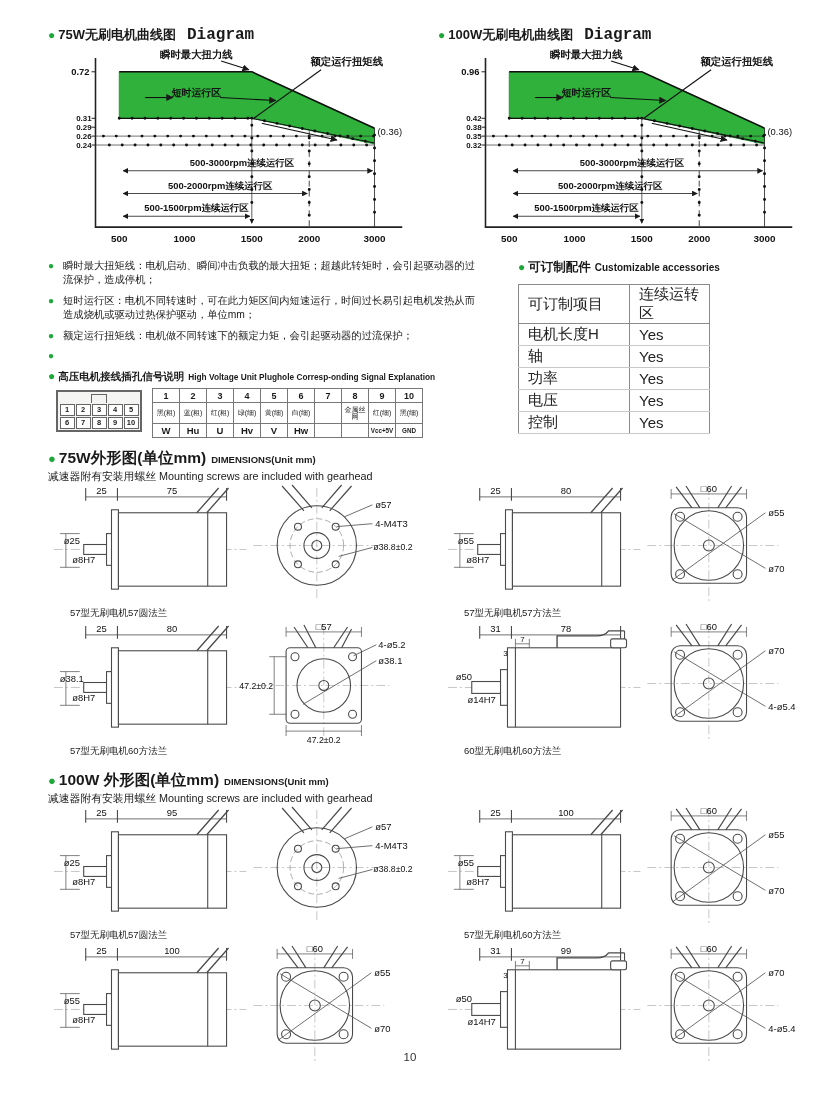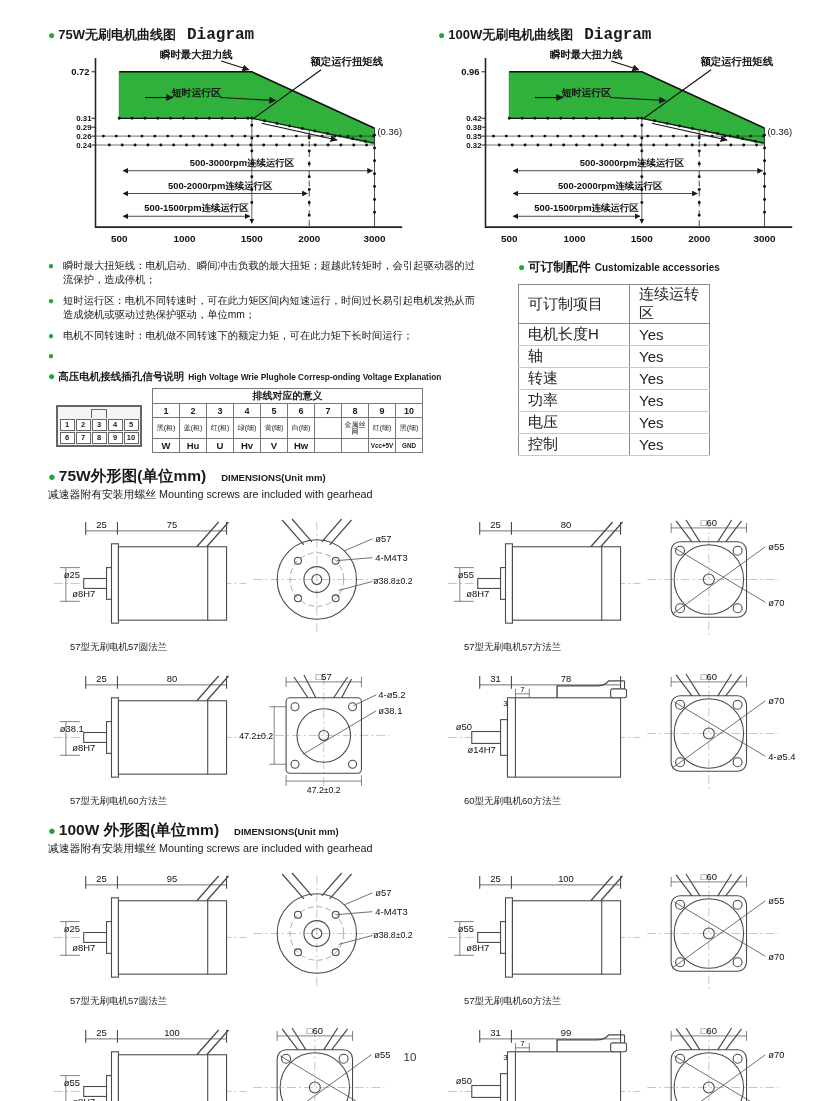--- a/index.html
+++ b/index.html
@@ -45,23 +45,23 @@
   .acc-title{font-size:12.5px;font-weight:bold;display:flex;align-items:baseline;white-space:nowrap;}
   .acc-title .en{font-size:10px;margin-left:4px;}
   table.acc{border-collapse:collapse;margin-top:8px;width:192px;border:1.5px solid #8a8a8a;}
   table.acc td{font-size:15px;color:#222;height:21px;padding:0 8px 0 9px;border-bottom:1px solid #c9c9c9;}
   table.acc tr.hdr td{border-bottom:1px solid #8a8a8a;}
   table.acc td.v{border-left:1px solid #8a8a8a;width:62px;}
   
   .sec-head{margin-top:10px;}
   .sec-title{font-size:15.5px;font-weight:bold;display:flex;align-items:baseline;white-space:nowrap;}
   .sec-title .bullet{font-size:13px;}
-  .sec-title .en{font-size:9.5px;margin-left:15px;}
+  .sec-title .en{font-size:9.5px;margin-left:5px;}
   .sec-sub{font-size:10.8px;margin-top:1px;}
-  .draw-row{display:flex;gap:22px;margin-top:16px;}
+  .draw-row{display:flex;gap:22px;margin-top:0;}
   .card{width:372px;}
   .card svg{display:block;width:372px;height:123px;}
   .dim{font-size:9.5px;text-anchor:middle;}
   .dimr{font-size:9.5px;text-anchor:start;}
   .dimr2{font-size:8.8px;text-anchor:start;}
   .dime{font-size:8.8px;text-anchor:end;}
   .caption{font-size:9.5px;color:#222;width:260px;margin:0 0 2px 22px;text-align:left;}
   .footer{position:absolute;left:0;right:0;bottom:38px;text-align:center;font-size:11.5px;color:#333;}
 </style>
 </head>
@@ -279,53 +279,50 @@
       <div class="note">
           <span class="bullet">●</span>
           <span>瞬时最大扭矩线：电机启动、瞬间冲击负载的最大扭矩；超越此转矩时，会引起驱动器的过流保护，造成停机；</span>
         </div>
       <div class="note">
           <span class="bullet">●</span>
           <span>短时运行区：电机不同转速时，可在此力矩区间内短速运行，时间过长易引起电机发热从而造成烧机或驱动过热保护驱动，单位mm；</span>
         </div>
       <div class="note">
           <span class="bullet">●</span>
-          <span>电机不同转速时：电机做不同转速下的额定力矩，可在此力矩下长时间运行；</span>
+          <span>额定运行扭矩线：电机做不同转速下的额定力矩，会引起驱动器的过流保护；</span>
         </div>
       <div class="note">
           <span class="bullet">●</span>
         </div>
 
       <div class="sig-head">
           <span class="bullet">●</span>
           <span>高压电机接线插孔信号说明</span>
-          <span class="en">High Voltage Wrie Plughole Corresp-onding Voltage Explanation</span>
+          <span class="en">High Voltage Unit Plughole Corresp-onding Signal Explanation</span>
         </div>
 
       <div class="sig-area">
         <div class="plug">
           <div class="plug-tab"></div>
           <div class="plug-grid">
             <div class="plug-cell">1</div>
             <div class="plug-cell">2</div>
             <div class="plug-cell">3</div>
             <div class="plug-cell">4</div>
             <div class="plug-cell">5</div>
             <div class="plug-cell">6</div>
             <div class="plug-cell">7</div>
             <div class="plug-cell">8</div>
             <div class="plug-cell">9</div>
             <div class="plug-cell">10</div>
           </div>
         </div>
         <table class="sig">
           <tbody>
-              <tr>
-                <td colspan="10" class="sig-title-cell">排线对应的意义</td>
-              </tr>
           <tr>
             <td class="sig-num">1</td>
                 <td class="sig-num">2</td>
                 <td class="sig-num">3</td>
                 <td class="sig-num">4</td>
                 <td class="sig-num">5</td>
                 <td class="sig-num">6</td>
                 <td class="sig-num">7</td>
                 <td class="sig-num">8</td>
                 <td class="sig-num">9</td>
@@ -374,24 +371,20 @@
             </tr>
         <tr>
               <td>电机长度H</td>
               <td class="v">Yes</td>
             </tr>
         <tr>
               <td>轴</td>
               <td class="v">Yes</td>
             </tr>
         <tr>
-              <td>转速</td>
-              <td class="v">Yes</td>
-            </tr>
-        <tr>
               <td>功率</td>
               <td class="v">Yes</td>
             </tr>
         <tr>
               <td>电压</td>
               <td class="v">Yes</td>
             </tr>
         <tr>
               <td>控制</td>
               <td class="v">Yes</td>

